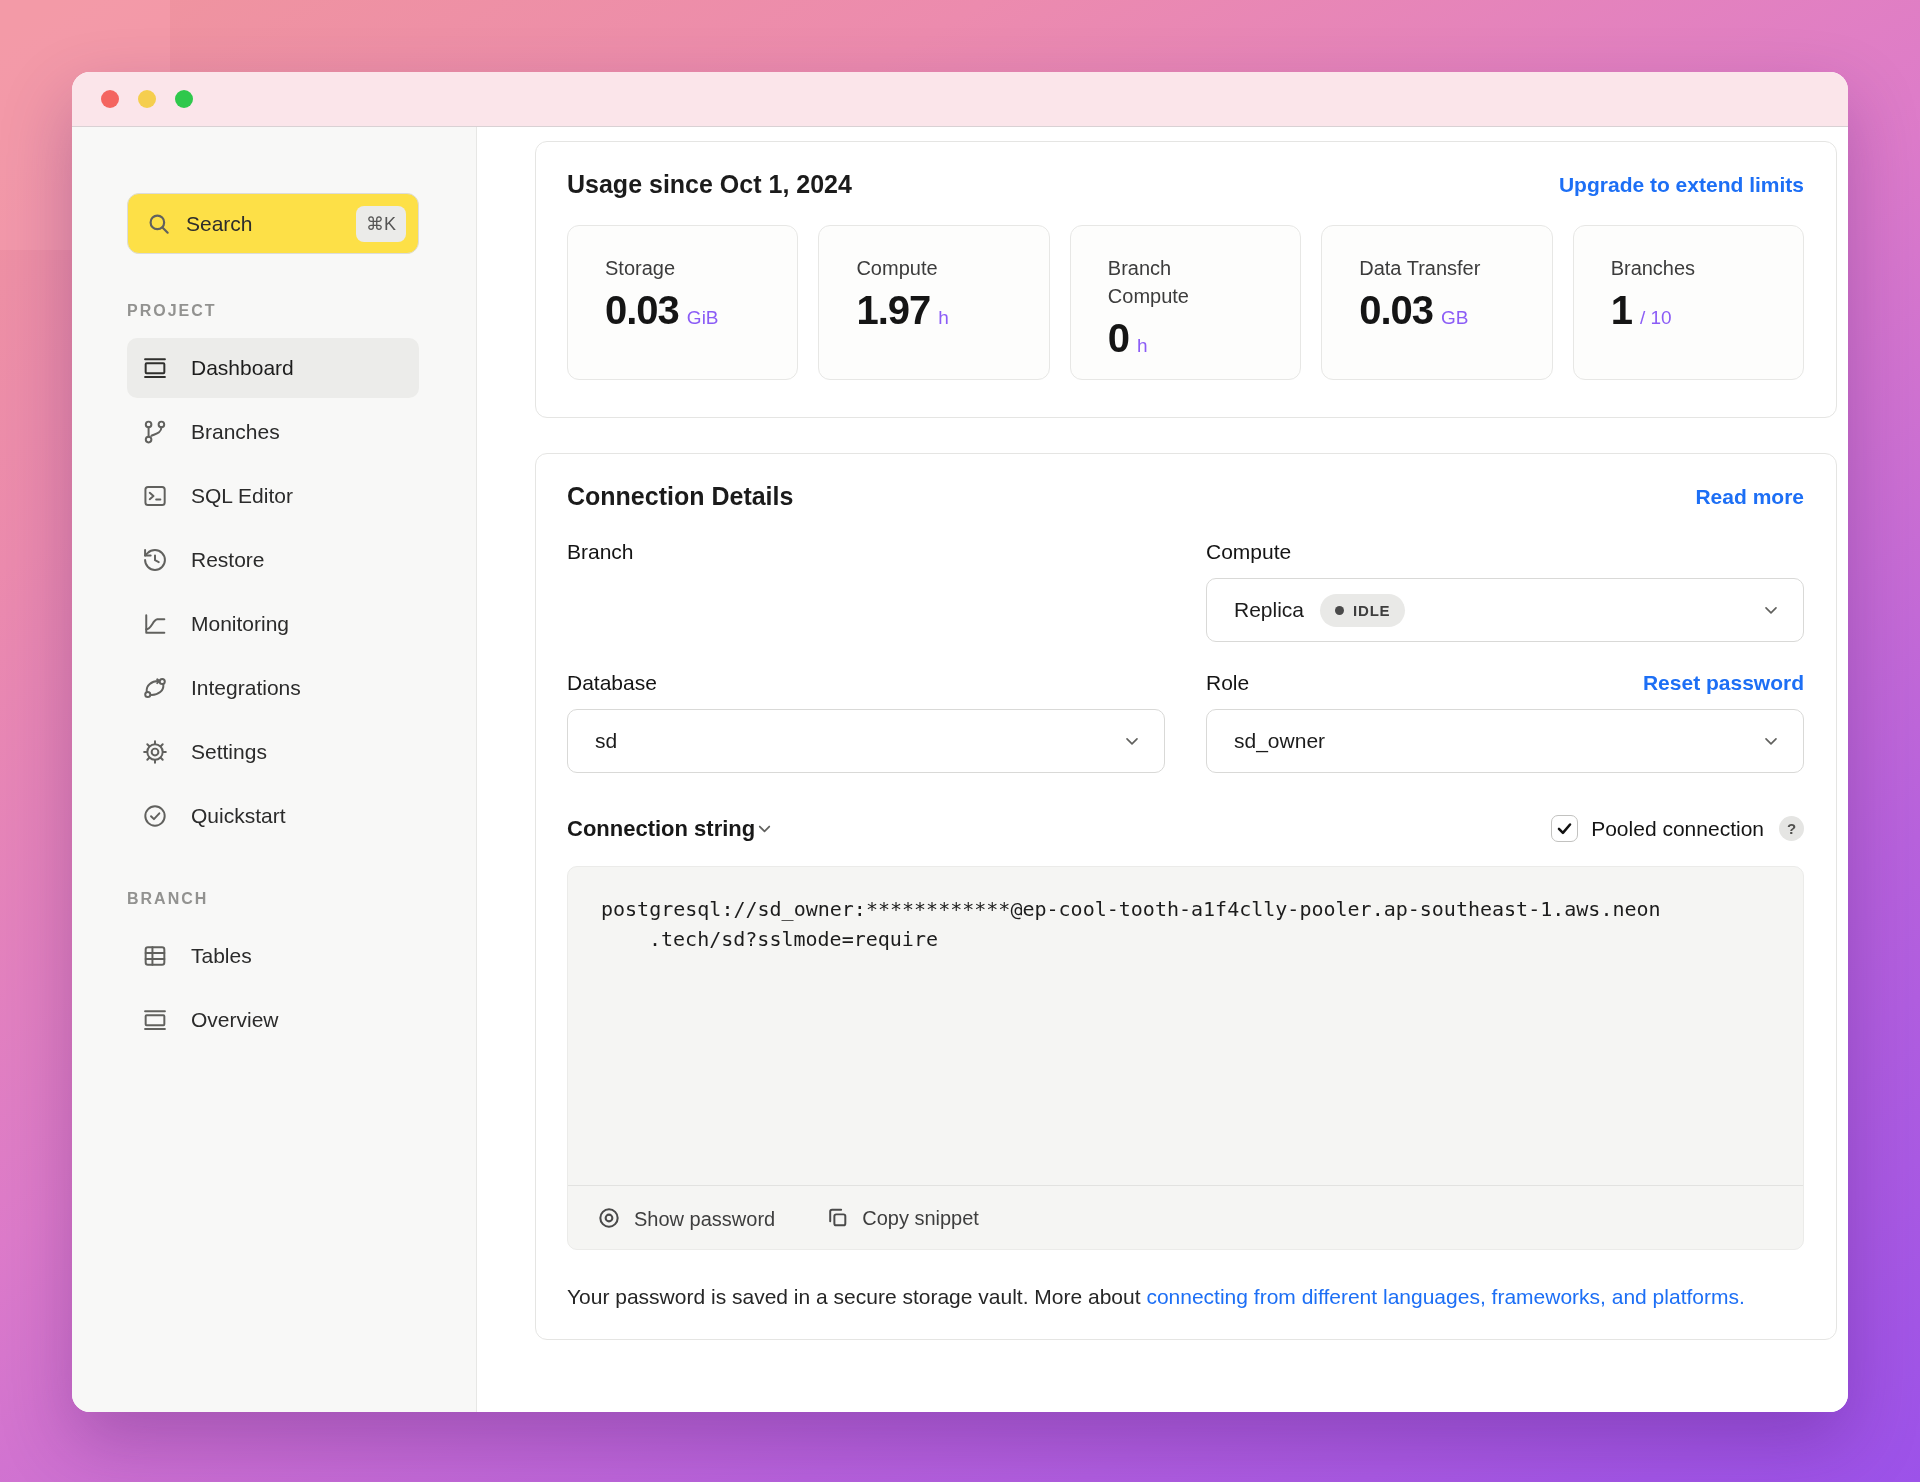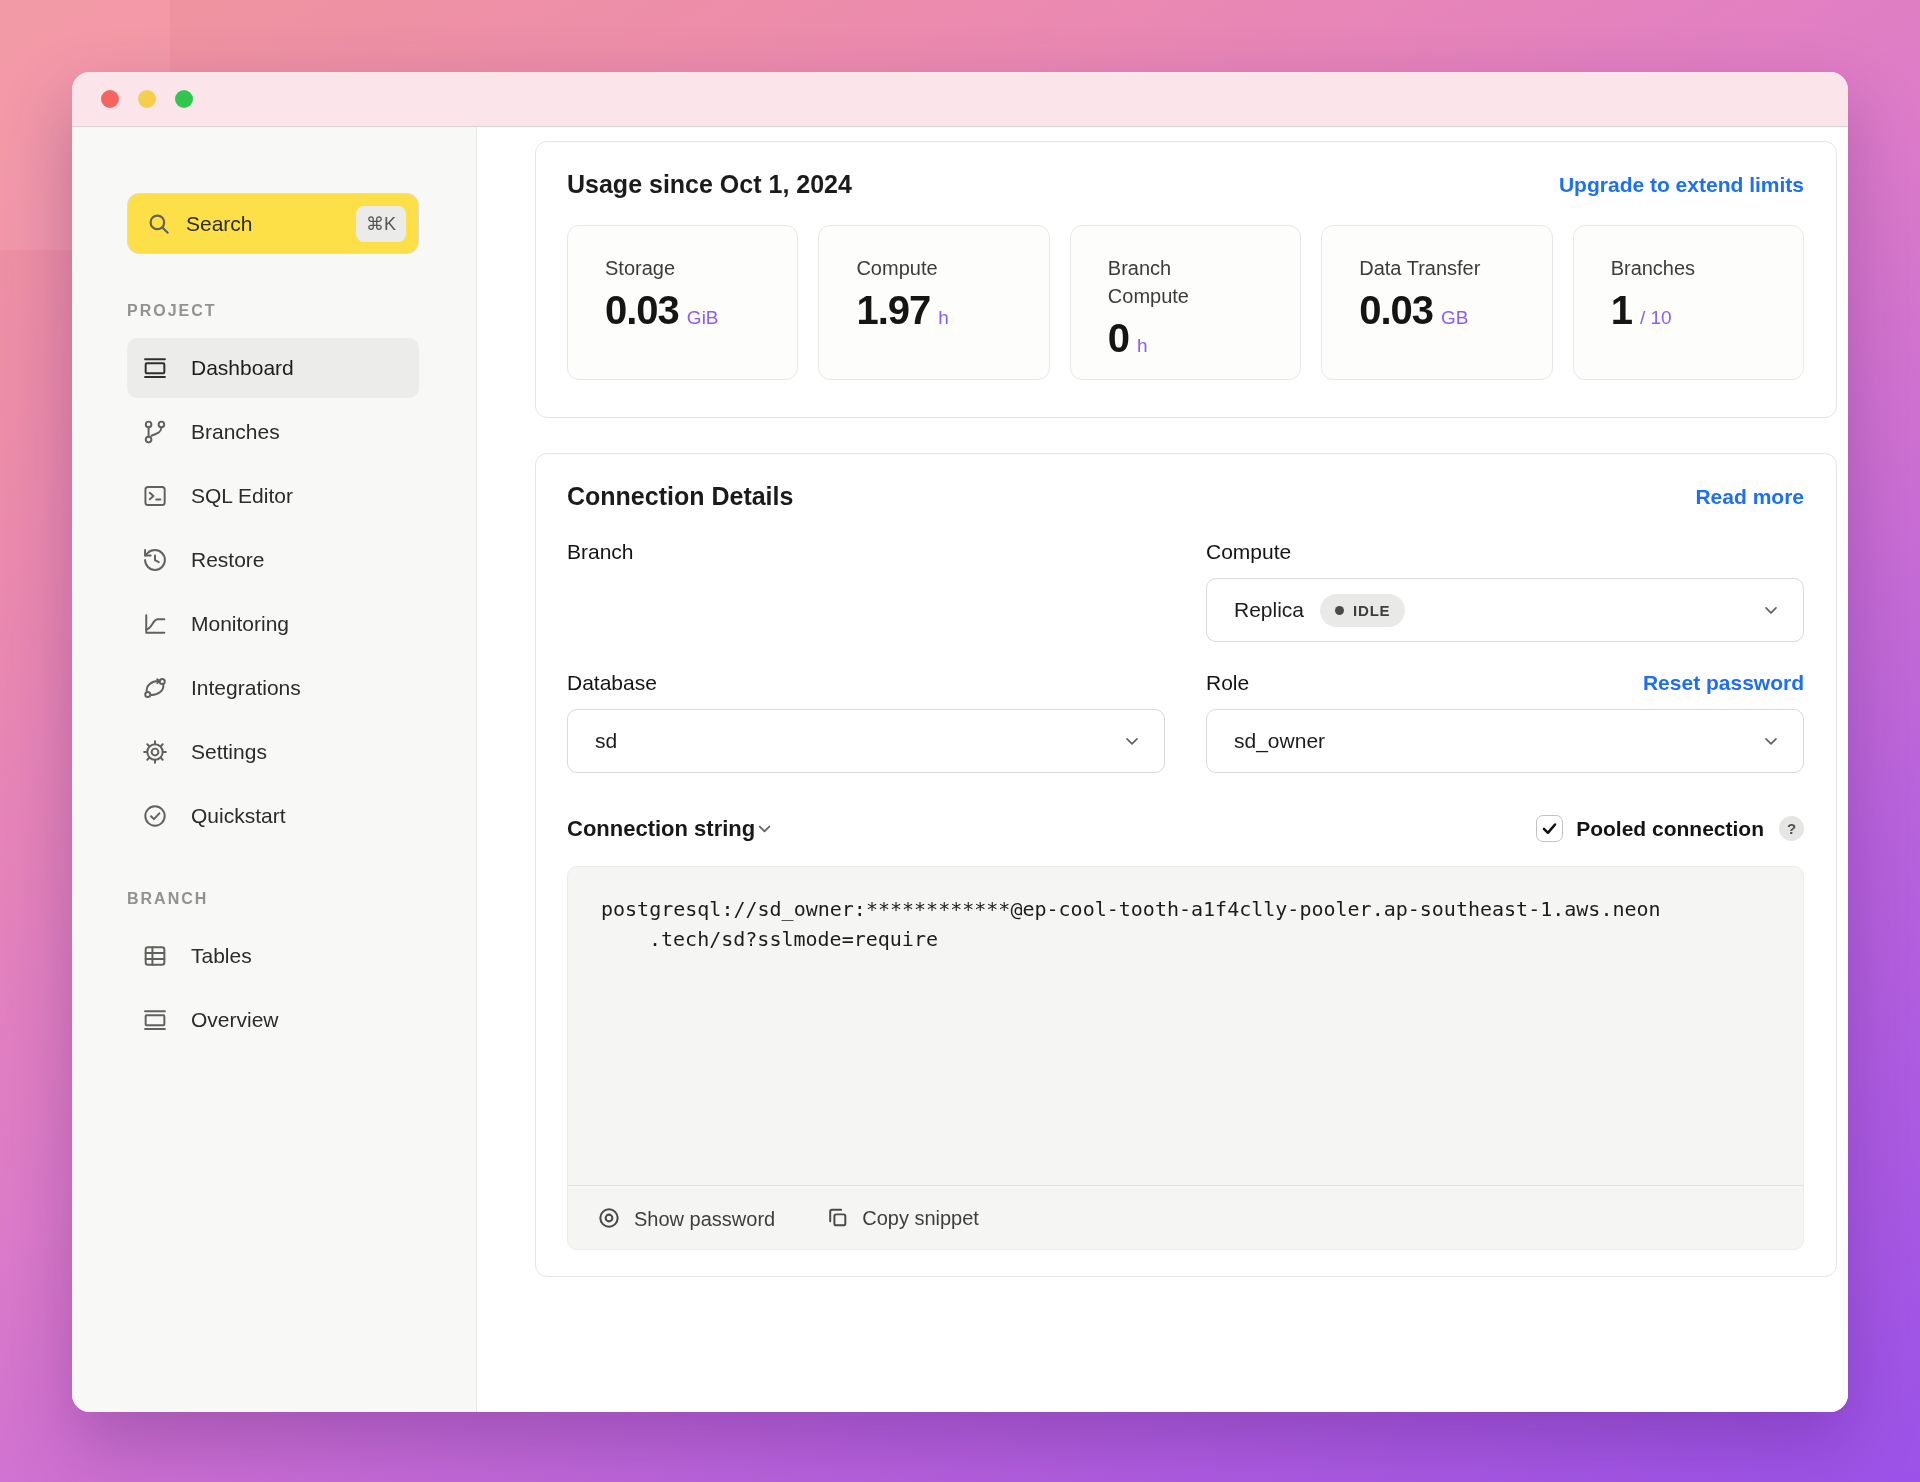--- a/index.html
+++ b/index.html
@@ -68,21 +68,21 @@
     letter-spacing:.8px; color:#3e3e3e; display:flex; align-items:center; gap:9px; }
   .pill .pdot { width:9px; height:9px; border-radius:50%; background:#4a4a4a; }
   .selchev { margin-left:auto; }
 
   .connstr-row { margin-top:42px; display:flex; align-items:center; justify-content:space-between; }
   .connstr-left { display:flex; align-items:center; cursor:pointer; }
   .connstr-title { font-size:22px; font-weight:600; color:#181818; }
   .pooled { display:flex; align-items:center; gap:13px; cursor:pointer; }
   .checkbox { width:27px; height:27px; border:1.5px solid #c2c2c0; border-radius:7px; background:#fff;
     display:grid; place-items:center; }
-  .pooled .plabel { font-size:21px; font-weight:700; color:#141414; }
+  .pooled .plabel { font-size:21px; font-weight:400; color:#141414; }
   .qbadge { width:25px; height:25px; border-radius:50%; background:#e5e5e3; color:#4f4f4d;
     font-size:15px; font-weight:700; display:grid; place-items:center; margin-left:2px; cursor:pointer; }
 
   .codeblock { margin-top:24px; background:#f5f5f3; border:1px solid #ebebe9; border-radius:10px;
     height:384px; display:flex; flex-direction:column; }
   .codearea { flex:1; padding:27px 30px 0 33px; font-family:"DejaVu Sans Mono",monospace;
     font-size:20px; color:#1c1c1c; line-height:30px; }
   .codeline2 { padding-left:48px; }
   .codebar { height:64px; border-top:1px solid #e2e2e0; display:flex; align-items:center;
     padding-left:28px; gap:50px; }
@@ -363,17 +363,18 @@
             <button class="codebtn">
               <svg class="icon" width="25" height="25" viewBox="0 0 24 24" style="stroke:#4a4a4a">
                 <rect x="9" y="9" width="10.5" height="10.5" rx="1.8" stroke-width="1.9"></rect>
                 <path d="M5 15.5 V6.3 A1.8 1.8 0 0 1 6.8 4.5 H15.5" stroke-width="1.9"></path>
               </svg>
               <span>Copy snippet</span>
             </button>
           </div>
         </div>
 
+        <div class="footnote"><span>Your password is saved in a secure storage vault. More about </span><a class="bluelink">connecting from different languages, frameworks, and platforms.</a></div>
       </div>
 
     </div>
   </div>
 </div>
 
 </body></html>

